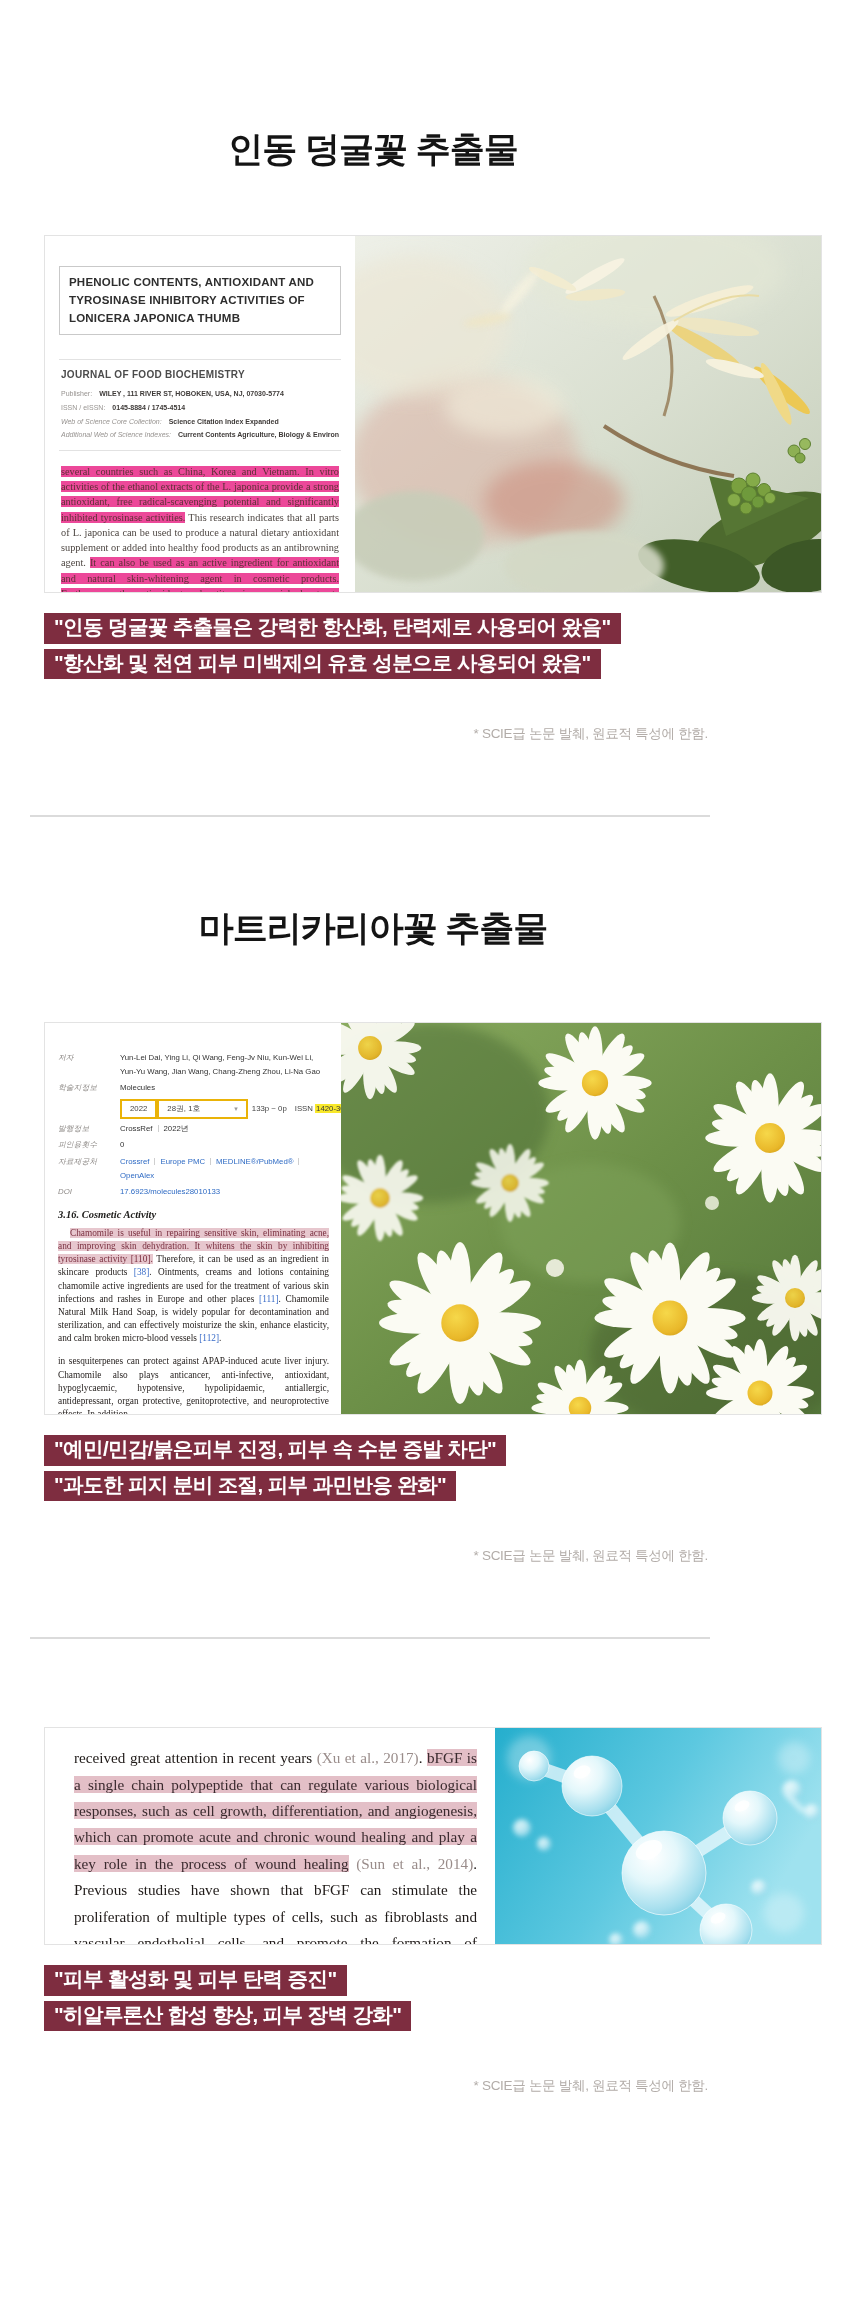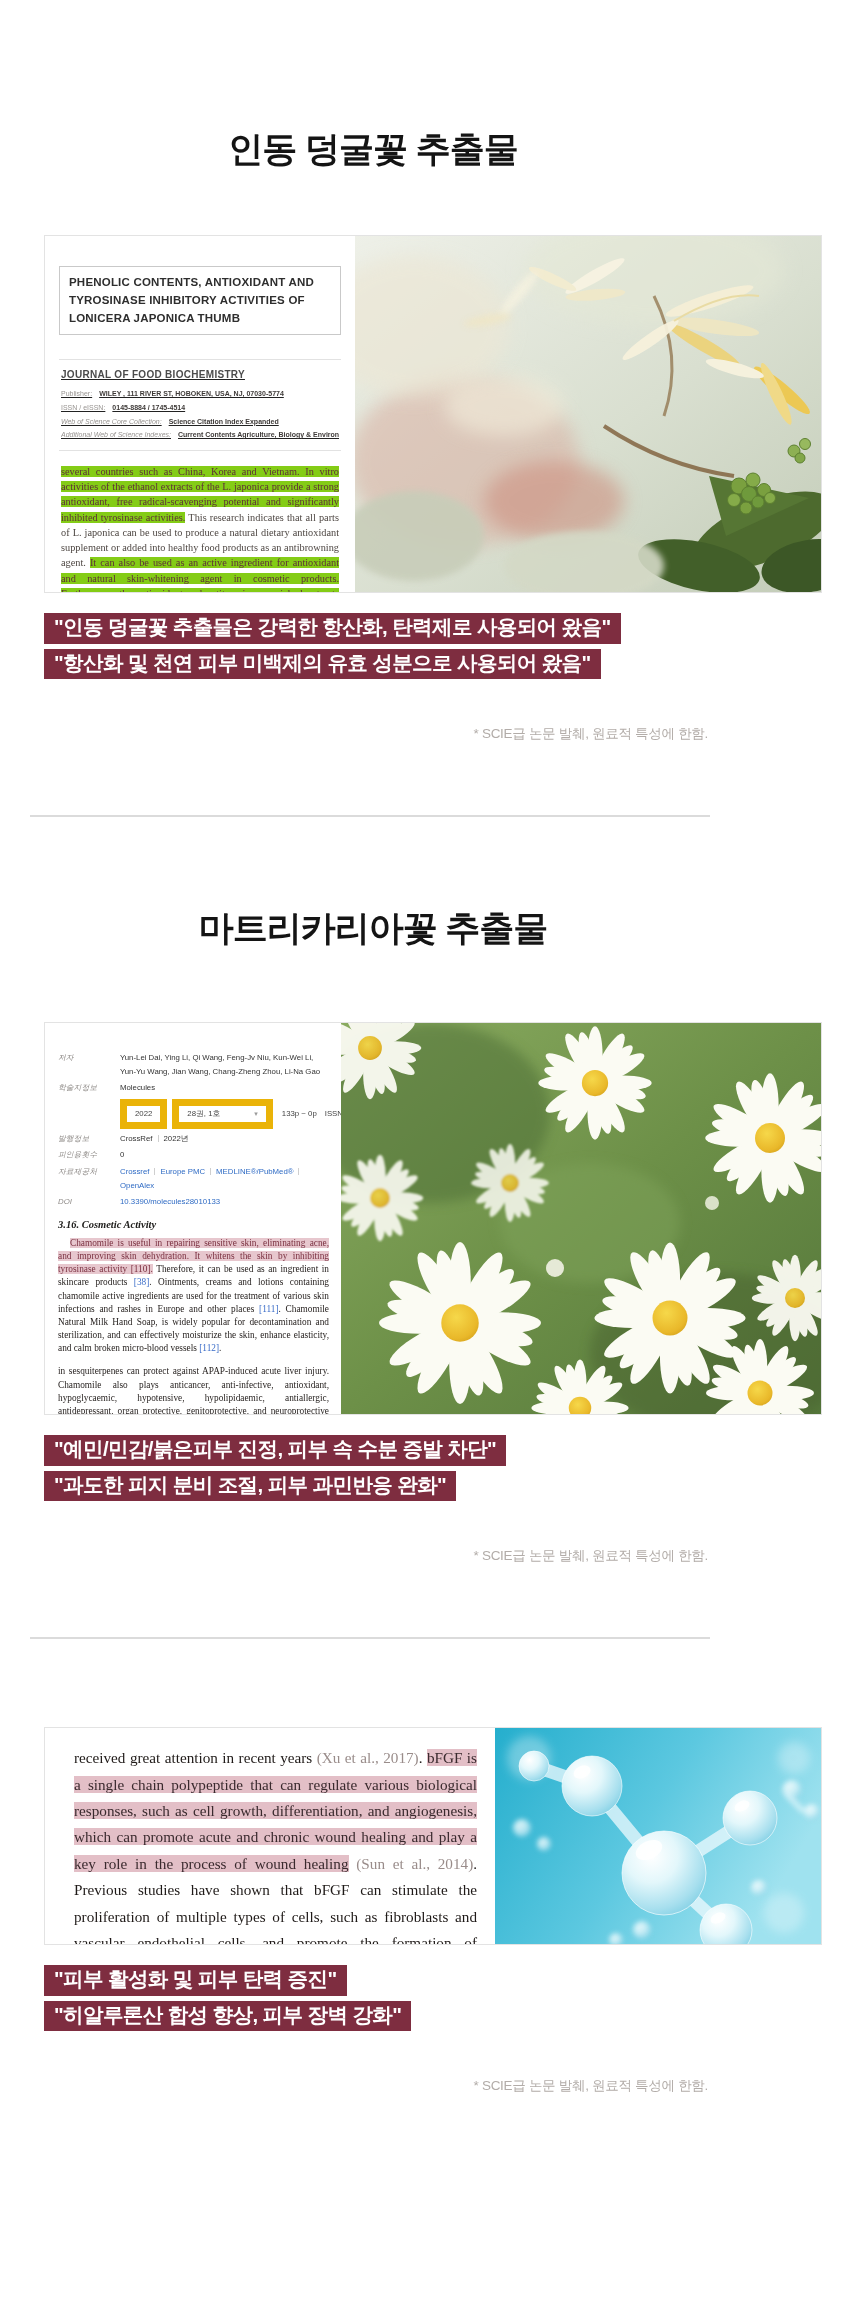--- a/index.html
+++ b/index.html
@@ -11,39 +11,39 @@
   #sec3 .sec-title{margin-bottom:64px;}
 
   .paper-card{margin-left:44px;width:778px;border:1px solid #e3e3e3;display:flex;overflow:hidden;background:#fff;box-sizing:border-box;}
   .photo{flex:1 1 auto;overflow:hidden;}
   .photo svg{display:block;width:100%;height:100%;}
 
   
   .card1{height:358px;}
   .card1 .pane{width:310px;flex:0 0 310px;box-sizing:border-box;padding:30px 14px 0 14px;}
   .p1-title{border:1px solid #c9c9c9;padding:7px 9px;font-size:11.5px;font-weight:700;color:#2e2e2e;line-height:1.55;letter-spacing:.2px;}
-  .p1-jblock{margin-top:24px;border-top:1px solid #e2e2e2;border-bottom:1px solid #e2e2e2;padding:9px 2px 8px 2px;text-decoration:underline;}
+  .p1-jblock{margin-top:24px;border-top:1px solid #e2e2e2;border-bottom:1px solid #e2e2e2;padding:9px 2px 8px 2px;}
   .p1-journal{font-size:10px;font-weight:700;color:#4b4b4b;letter-spacing:.3px;margin-bottom:7px;}
   .p1-meta-row{font-size:7px;line-height:1.95;white-space:nowrap;overflow:hidden;}
   .p1-meta-label{color:#979390;margin-right:7px;}
   .p1-meta-label.it{font-style:italic;}
   .p1-meta-value{color:#3e3a38;font-weight:700;}
   .p1-body{margin:13px 2px 0 2px;font-family:"Liberation Serif","DejaVu Serif",serif;font-size:10.3px;line-height:1.48;text-align:justify;color:#4d4642;}
-  .card1 .seg-h{background:#84cc16;color:#5d3036;}
+  .card1 .seg-h{background:#ec4899;color:#5d3036;}
 
   
   .card2{height:393px;}
   .card2 .pane{width:296px;flex:0 0 296px;box-sizing:border-box;padding:16px 12px 0 13px;}
   .p2-title{font-size:12.5px;font-weight:600;color:#1e1e1e;line-height:1.45;}
   .p2-meta{margin-top:12px;}
   .m-row{display:flex;font-size:7.8px;line-height:1.75;margin-bottom:3px;}
   .m-label{flex:0 0 62px;color:#8f8b88;font-style:italic;}
   .m-val{color:#333;flex:1 1 auto;}
   .j-line{display:flex;align-items:center;margin-top:4px;}
-  .j-box{border:7px solid #eab308;padding:1px 8px;color:#444;margin-right:5px;white-space:nowrap;}
+  .j-box{border:2px solid #eab308;padding:1px 8px;color:#444;white-space:nowrap;}
   .j-box.select{display:inline-flex;align-items:center;justify-content:space-between;min-width:64px;gap:24px;}
   .caret{color:#9a9a9a;font-size:7px;margin-left:10px;}
   .j-pages{margin-left:4px;color:#444;white-space:nowrap;text-align:center;}
   .j-issn{margin-left:8px;color:#444;white-space:nowrap;}
   .j-issn mark{background:#f8e82a;color:#3a3a3a;padding:0 1px;}
   .bar-sep{display:inline-block;width:1px;height:7px;background:#cfcfcf;margin:0 5px;vertical-align:middle;}
   .link{color:#2f6bc4;text-decoration:none;cursor:pointer;}
   .p2-heading{margin-top:10px;font-family:Liberation Serif, serif;font-style:italic;font-size:10.5px;color:#21201e;font-weight:600;}
   .p2-body{margin:7px 0 0 0;font-family:"Liberation Serif","DejaVu Serif",serif;font-size:9.3px;line-height:1.42;text-align:justify;color:#272220;}
   .p2-body.first{text-indent:12px;}
@@ -213,21 +213,21 @@
             <span class="m-val">0</span>
           </div>
           <div class="m-row">
             <span class="m-label">자료제공처</span>
             <span class="m-val">
               <span class="link">Crossref</span><span class="bar-sep"></span><span class="link">Europe PMC</span><span class="bar-sep"></span><span class="link">MEDLINE®/PubMed®</span><span class="bar-sep"></span><span class="link">OpenAlex</span>
             </span>
           </div>
           <div class="m-row">
             <span class="m-label">DOI</span>
-            <span class="m-val"><span class="link">10.3390/molecules28010133</span></span>
+            <span class="m-val"><span class="link">17.6923/molecules28010133</span></span>
           </div>
         </div>
 
         <div class="p2-heading">3.16. Cosmetic Activity</div>
         <p class="p2-body first"><span class="seg-h">Chamomile is useful in repairing sensitive skin, eliminating acne, and improving skin dehydration. It whitens the skin by inhibiting tyrosinase activity [110].</span><span class="seg-n"> Therefore, it can be used as an ingredient in skincare products </span><span class="seg-l link">[38]</span><span class="seg-n">. Ointments, creams and lotions containing chamomile active ingredients are used for the treatment of various skin infections and rashes in Europe and other places </span><span class="seg-l link">[111]</span><span class="seg-n">. Chamomile Natural Milk Hand Soap, is widely popular for decontamination and sterilization, and can effectively moisturize the skin, enhance elasticity, and calm broken micro-blood vessels </span><span class="seg-l link">[112]</span><span class="seg-n">.</span></p>
         <p class="p2-body second"><span class="seg-n">in sesquiterpenes can protect against APAP-induced acute liver injury.  Chamomile also plays anticancer, anti-infective, antioxidant, hypoglycaemic, hypotensive, hypolipidaemic, antiallergic, antidepressant, organ protective, genitoprotective, and neuroprotective effects. In addition, </span></p>
       </div>
 
       <div class="photo">
         <svg viewBox="0 0 482 391" preserveAspectRatio="xMidYMid slice" role="img">

